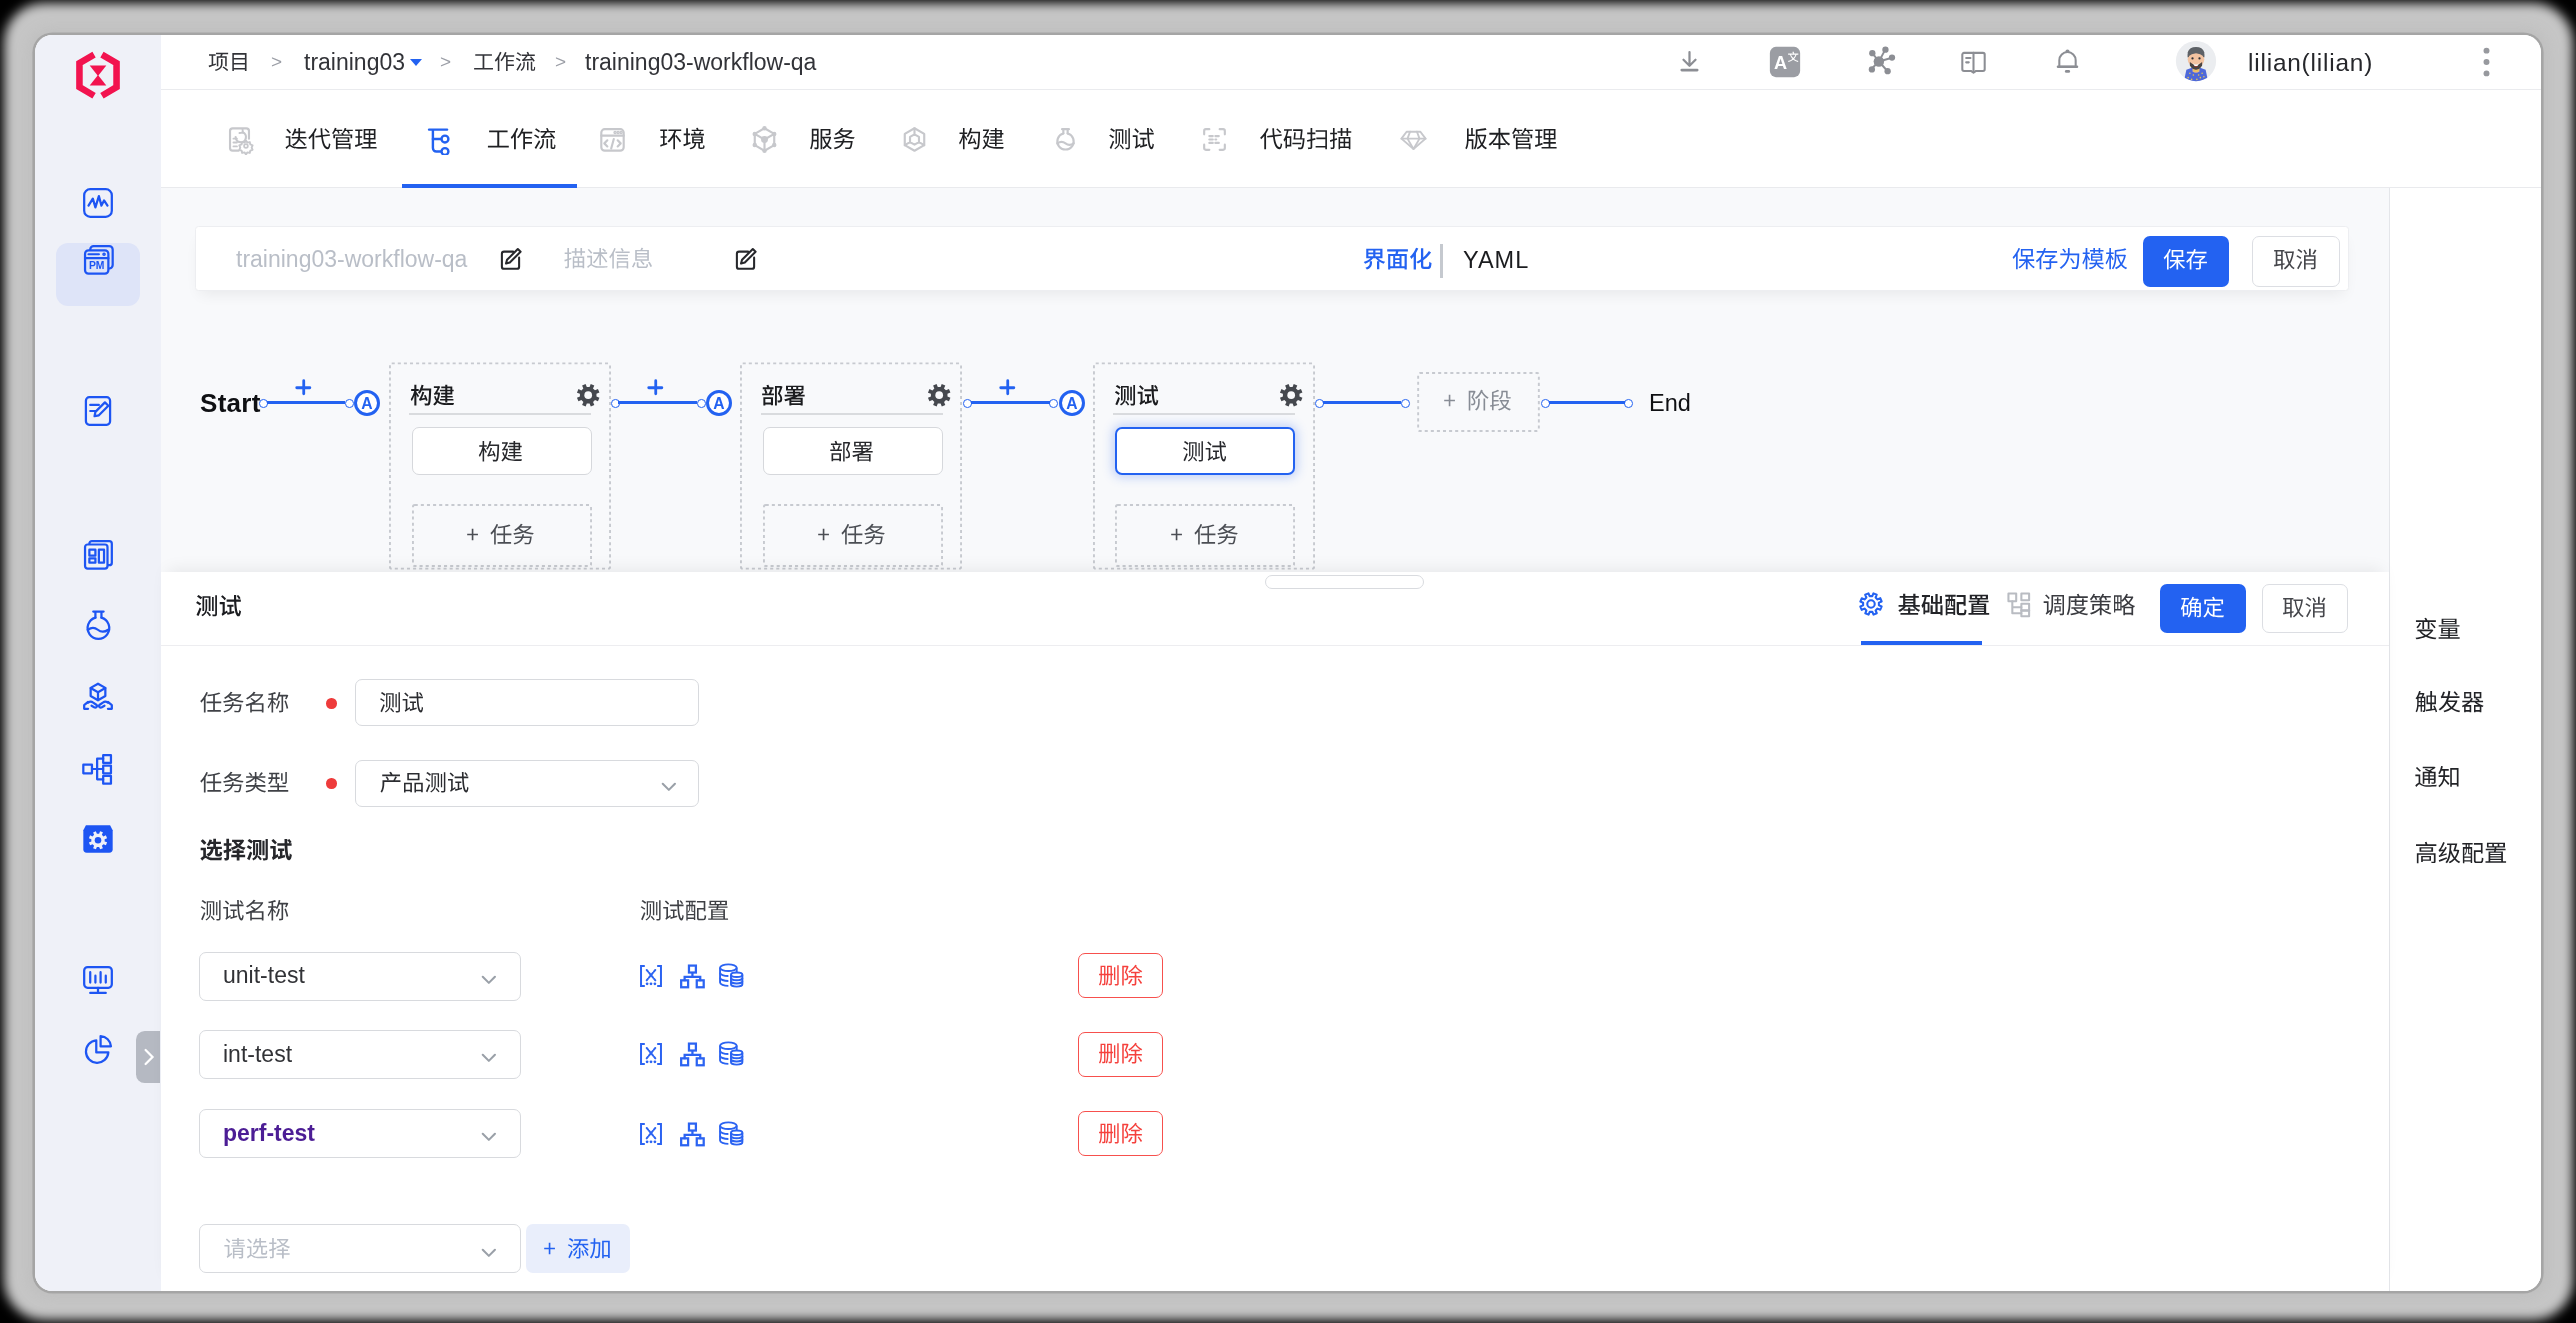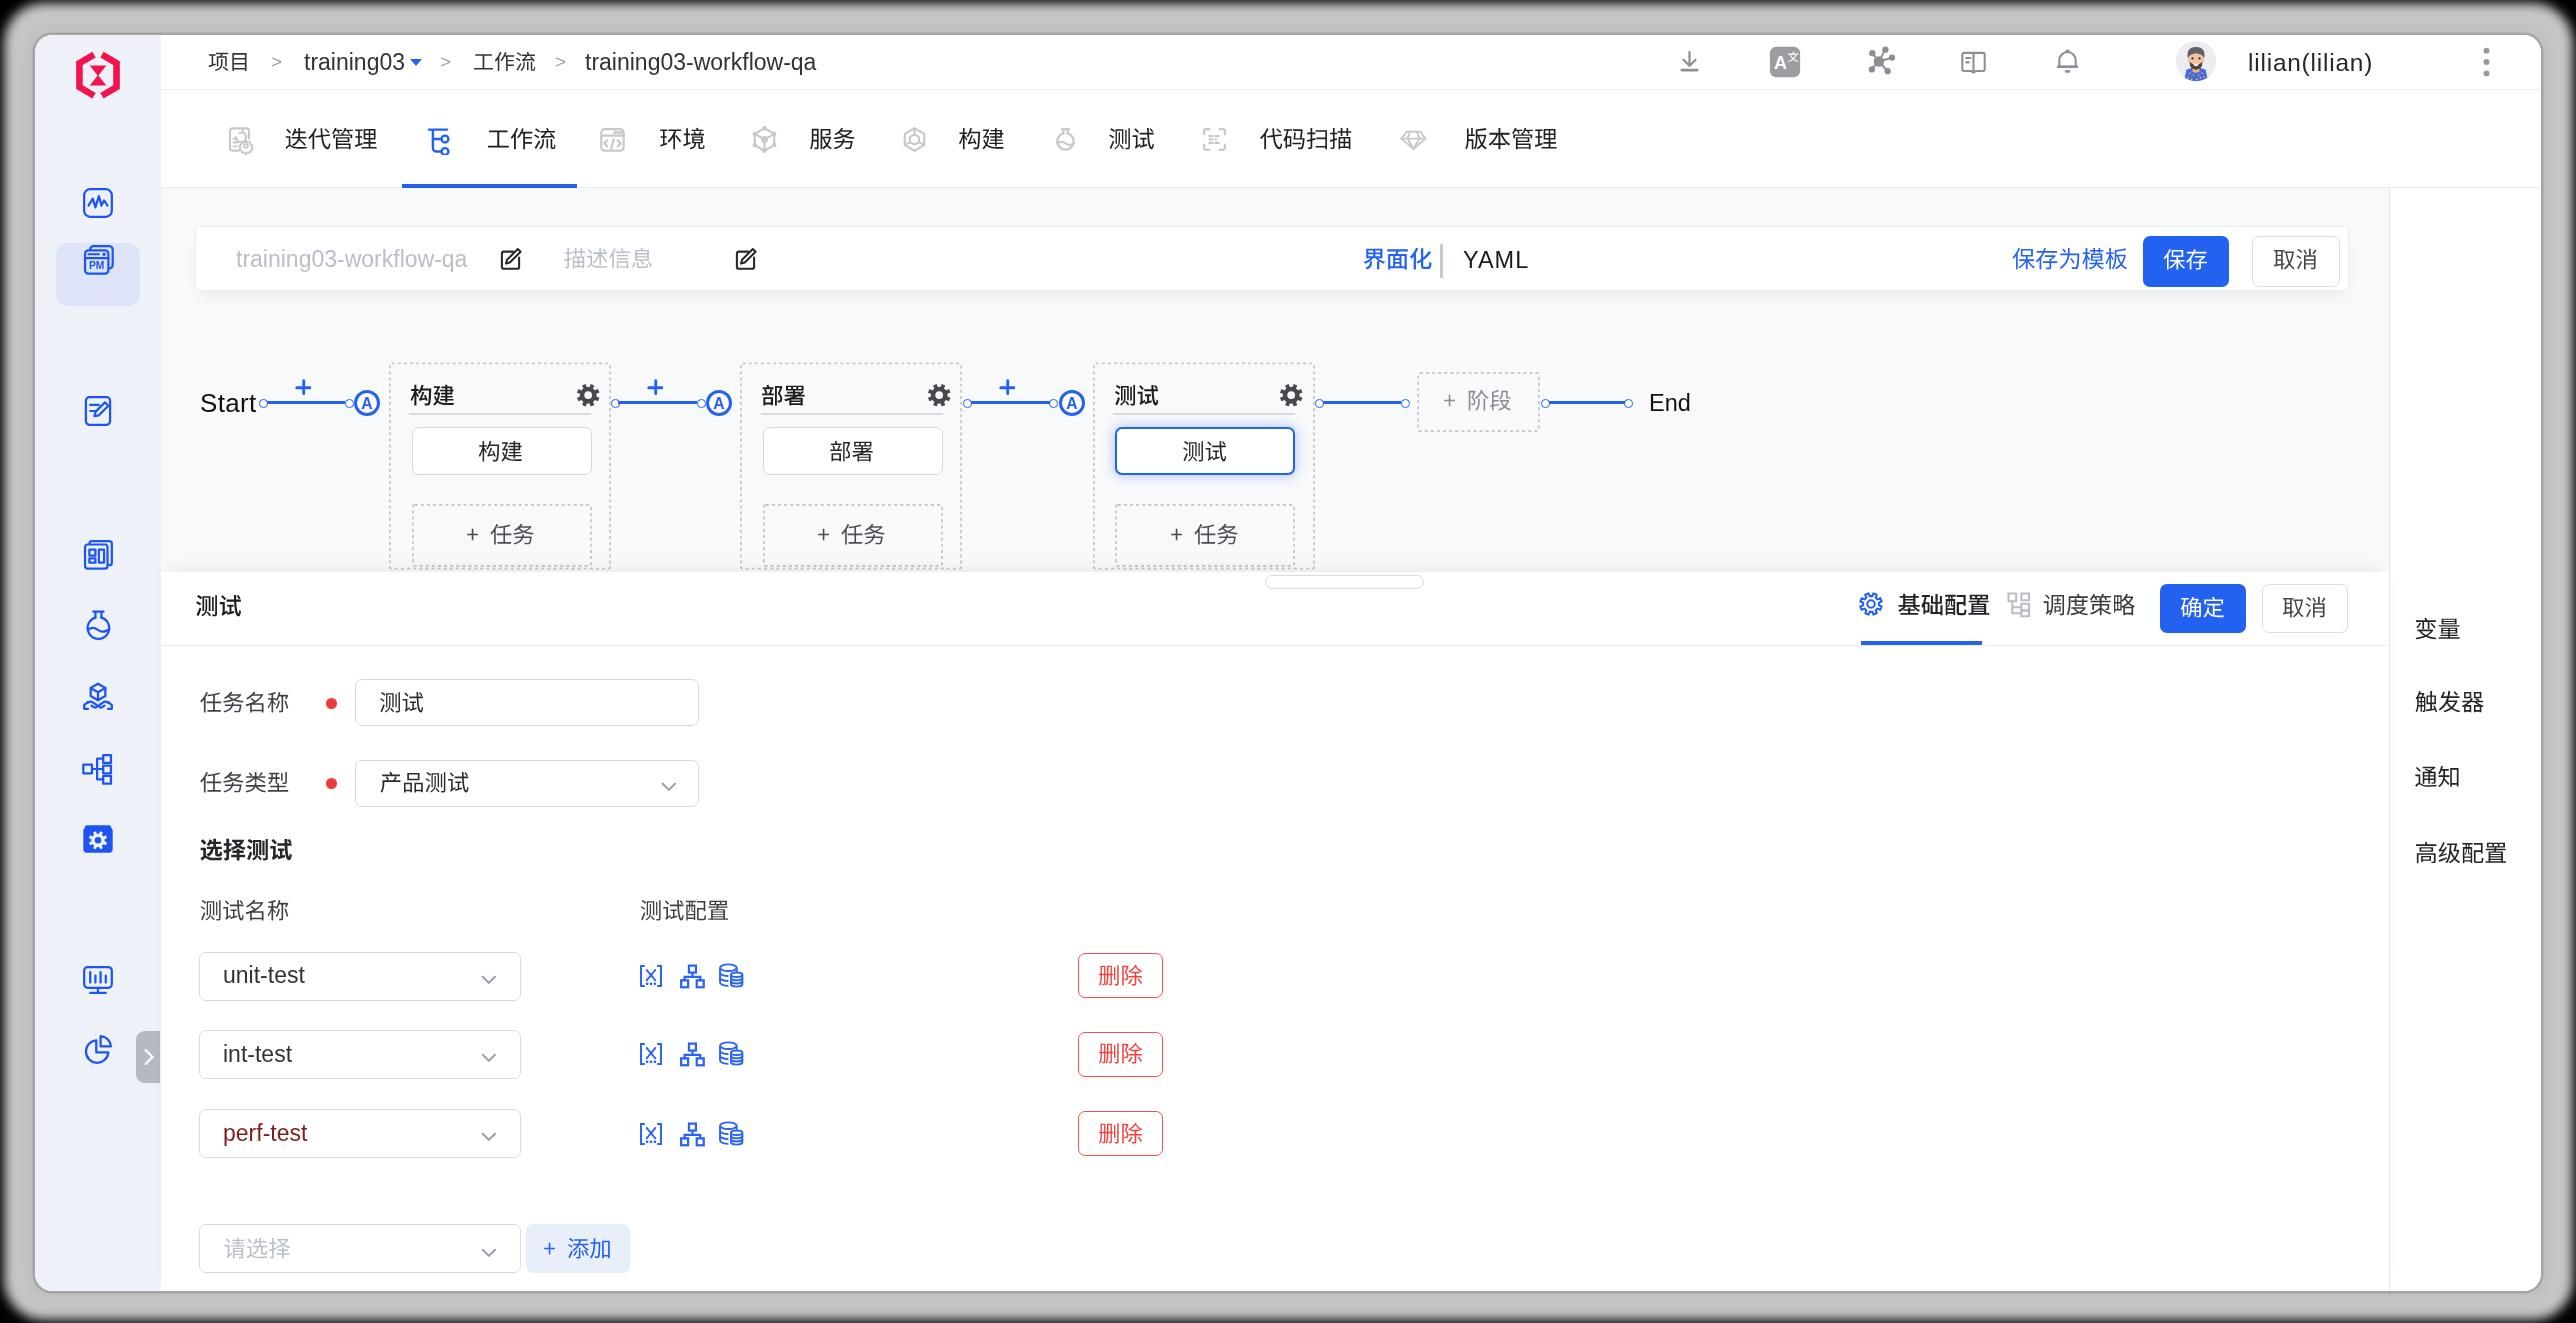--- a/index.html
+++ b/index.html
@@ -288,21 +288,21 @@
         <path fill="#2362f1" d="M12.2 -19.6H22.2V-14.6H12.2ZM10.3 -21.4V-12.8H16.1V-9.4H8.3V-7.6H15.0C13.1 -4.7 10.3 -2.0 7.5 -0.6C7.9 -0.2 8.6 0.5 8.9 1.0C11.5 -0.6 14.3 -3.3 16.1 -6.3V2.2H18.2V-6.3C20.0 -3.4 22.6 -0.5 25.1 1.0C25.4 0.5 26.0 -0.2 26.5 -0.6C23.9 -2.0 21.1 -4.7 19.4 -7.6H25.8V-9.4H18.2V-12.8H24.3V-21.4ZM7.5 -22.6C5.9 -18.5 3.3 -14.5 0.6 -11.9C1.0 -11.4 1.6 -10.4 1.8 -9.9C2.8 -10.9 3.7 -12.1 4.7 -13.4V2.1H6.6V-16.4C7.7 -18.2 8.6 -20.1 9.4 -22.0Z M43.6 -9.4V-7.2H36.0V-5.3H43.6V-0.3C43.6 0.1 43.5 0.2 43.0 0.2C42.5 0.3 40.9 0.3 39.1 0.2C39.4 0.8 39.6 1.6 39.7 2.1C42.0 2.1 43.6 2.1 44.5 1.8C45.4 1.5 45.6 0.9 45.6 -0.2V-5.3H52.8V-7.2H45.6V-8.7C47.6 -10.0 49.7 -11.7 51.1 -13.3L49.8 -14.3L49.4 -14.2H38.3V-12.3H47.5C46.4 -11.2 44.9 -10.1 43.6 -9.4ZM37.4 -22.7C37.1 -21.5 36.7 -20.3 36.2 -19.1H28.7V-17.2H35.4C33.6 -13.5 31.1 -10.0 27.8 -7.7C28.2 -7.2 28.6 -6.3 28.9 -5.8C30.0 -6.7 31.1 -7.6 32.1 -8.6V2.1H34.1V-11.1C35.5 -13.0 36.7 -15.0 37.6 -17.2H52.4V-19.1H38.4C38.8 -20.1 39.2 -21.2 39.5 -22.2Z M58.4 -21.2C59.5 -19.9 60.7 -18.2 61.2 -17.1L63.0 -18.0C62.5 -19.1 61.2 -20.7 60.1 -21.9ZM67.5 -10.0C68.8 -8.4 70.4 -6.1 71.1 -4.7L72.9 -5.6C72.2 -7.0 70.6 -9.2 69.1 -10.8ZM65.1 -22.6V-19.4C65.1 -18.4 65.1 -17.3 65.0 -16.2H56.2V-14.1H64.8C64.1 -9.3 62.0 -3.9 55.5 0.3C56.0 0.6 56.7 1.3 57.1 1.8C64.0 -2.8 66.2 -8.9 66.9 -14.1H76.2C75.8 -5.0 75.4 -1.4 74.5 -0.5C74.2 -0.2 74.0 -0.1 73.4 -0.1C72.7 -0.1 71.0 -0.1 69.2 -0.3C69.6 0.3 69.8 1.2 69.9 1.8C71.5 1.9 73.3 1.9 74.2 1.9C75.2 1.8 75.8 1.5 76.4 0.8C77.5 -0.5 77.9 -4.3 78.3 -15.1C78.3 -15.4 78.3 -16.2 78.3 -16.2H67.1C67.1 -17.3 67.1 -18.4 67.1 -19.4V-22.6Z M93.7 -11.3H103.1V-9.3H93.7ZM93.7 -14.6H103.1V-12.7H93.7ZM100.8 -22.7V-20.4H96.6V-22.7H94.7V-20.4H90.7V-18.7H94.7V-16.7H96.6V-18.7H100.8V-16.7H102.7V-18.7H106.5V-20.4H102.7V-22.7ZM91.9 -16.2V-7.8H97.4C97.3 -7.0 97.1 -6.3 97.0 -5.6H90.2V-3.8H96.4C95.3 -1.8 93.4 -0.3 89.4 0.5C89.8 0.9 90.3 1.7 90.5 2.2C95.2 1.0 97.4 -0.9 98.5 -3.8C99.8 -0.8 102.3 1.2 105.8 2.2C106.1 1.6 106.7 0.9 107.1 0.5C104.0 -0.2 101.7 -1.6 100.4 -3.8H106.5V-5.6H99.0C99.1 -6.3 99.3 -7.0 99.3 -7.8H105.1V-16.2ZM85.7 -22.7V-17.5H82.3V-15.6H85.7V-15.6C85.0 -11.9 83.4 -7.6 81.9 -5.3C82.2 -4.8 82.7 -3.9 82.9 -3.3C84.0 -4.9 84.9 -7.4 85.7 -10.0V2.1H87.7V-11.8C88.4 -10.3 89.2 -8.6 89.6 -7.7L90.9 -9.2C90.4 -10.0 88.4 -13.4 87.7 -14.4V-15.6H90.5V-17.5H87.7V-22.7Z M113.3 -22.7V-17.5H109.6V-15.6H113.2C112.3 -11.9 110.6 -7.5 108.9 -5.3C109.2 -4.8 109.7 -3.9 109.9 -3.4C111.2 -5.2 112.4 -8.2 113.3 -11.4V2.1H115.2V-12.3C115.9 -10.9 116.8 -9.2 117.2 -8.3L118.4 -9.9C117.9 -10.7 115.9 -13.8 115.2 -14.7V-15.6H118.4V-17.5H115.2V-22.7ZM131.7 -22.2C129.0 -21.0 123.8 -20.4 119.6 -20.1V-13.6C119.6 -9.3 119.3 -3.2 116.3 1.1C116.7 1.3 117.6 1.9 117.9 2.2C120.9 -2.0 121.5 -8.3 121.5 -12.9H122.3C123.1 -9.5 124.3 -6.4 125.9 -3.9C124.2 -1.9 122.1 -0.4 119.9 0.5C120.3 0.9 120.9 1.7 121.1 2.2C123.4 1.1 125.4 -0.3 127.1 -2.2C128.6 -0.3 130.5 1.2 132.7 2.2C133.0 1.7 133.7 0.9 134.1 0.5C131.8 -0.4 130.0 -1.9 128.4 -3.8C130.4 -6.5 131.8 -10.0 132.6 -14.4L131.3 -14.8L131.0 -14.7H121.5V-18.5C125.6 -18.8 130.2 -19.4 133.1 -20.5ZM130.3 -12.9C129.7 -10.0 128.6 -7.6 127.2 -5.5C125.8 -7.6 124.8 -10.2 124.1 -12.9Z"></path>
       </svg></div>
 <div class="ab" style="left:2108px;top:201px;width:86px;height:51px;background:#2362f1;border-radius:7px"></div>
 <div class="ab" style="left:2128px;top:213px;width:45px;height:23.5px"><svg width="45" height="23.5" viewBox="0 -22.9 52.0 27.3">
         <path fill="#fff" d="M11.8 -18.9H21.4V-14.1H11.8ZM9.9 -20.6V-12.3H15.5V-9.1H8.0V-7.3H14.4C12.6 -4.5 9.9 -1.9 7.2 -0.6C7.6 -0.2 8.2 0.5 8.6 0.9C11.1 -0.5 13.7 -3.1 15.5 -6.0V2.1H17.5V-6.1C19.2 -3.2 21.7 -0.5 24.1 1.0C24.5 0.5 25.1 -0.2 25.5 -0.6C23.0 -1.9 20.3 -4.5 18.7 -7.3H24.8V-9.1H17.5V-12.3H23.4V-20.6ZM7.2 -21.8C5.7 -17.8 3.2 -14.0 0.6 -11.5C0.9 -11.0 1.5 -10.0 1.7 -9.5C2.7 -10.5 3.6 -11.6 4.5 -12.9V2.0H6.4V-15.8C7.4 -17.5 8.3 -19.3 9.0 -21.2Z M41.9 -9.1V-6.9H34.7V-5.1H41.9V-0.3C41.9 0.1 41.9 0.2 41.4 0.2C40.9 0.3 39.4 0.3 37.6 0.2C37.9 0.8 38.2 1.5 38.2 2.1C40.5 2.1 41.9 2.1 42.8 1.8C43.7 1.5 43.9 0.9 43.9 -0.2V-5.1H50.9V-6.9H43.9V-8.4C45.8 -9.6 47.8 -11.2 49.2 -12.8L48.0 -13.8L47.6 -13.6H36.9V-11.9H45.8C44.7 -10.8 43.2 -9.8 41.9 -9.1ZM36.0 -21.8C35.7 -20.7 35.3 -19.6 34.9 -18.4H27.6V-16.6H34.1C32.4 -13.0 30.0 -9.6 26.8 -7.4C27.1 -6.9 27.6 -6.1 27.8 -5.6C28.9 -6.4 30.0 -7.3 30.9 -8.3V2.0H32.9V-10.7C34.2 -12.5 35.3 -14.5 36.2 -16.6H50.4V-18.4H37.0C37.4 -19.4 37.7 -20.4 38.0 -21.3Z"></path>
       </svg></div>
 <div class="ab" style="left:2217px;top:201px;width:88px;height:51px;background:#fff;border:1.7px solid #dcdee3;border-radius:7px"></div>
 <div class="ab" style="left:2238px;top:213px;width:45px;height:23.5px"><svg width="45" height="23.5" viewBox="0 -22.9 52.0 27.3">
         <path fill="#45464b" d="M22.1 -17.1C21.5 -13.2 20.4 -9.9 19.0 -7.0C17.7 -9.9 16.8 -13.3 16.2 -17.1ZM13.2 -18.9V-17.1H14.5C15.2 -12.5 16.2 -8.4 17.9 -5.1C16.3 -2.6 14.5 -0.7 12.5 0.6C12.9 1.0 13.4 1.6 13.7 2.1C15.7 0.8 17.4 -1.0 18.9 -3.2C20.2 -1.1 21.8 0.6 23.8 1.9C24.1 1.4 24.7 0.7 25.1 0.4C23.0 -0.9 21.3 -2.7 20.0 -5.0C22.0 -8.6 23.5 -13.1 24.2 -18.7L23.0 -19.0L22.6 -18.9ZM1.0 -3.4 1.4 -1.5 9.3 -2.9V2.0H11.2V-3.2L13.5 -3.6L13.4 -5.3L11.2 -4.9V-18.8H13.1V-20.6H1.2V-18.8H3.0V-3.7ZM4.9 -18.8H9.3V-15.2H4.9ZM4.9 -13.5H9.3V-9.8H4.9ZM4.9 -8.0H9.3V-4.6L4.9 -4.0Z M48.4 -21.1C47.8 -19.6 46.6 -17.5 45.7 -16.2L47.3 -15.5C48.3 -16.7 49.4 -18.6 50.3 -20.4ZM35.1 -20.2C36.2 -18.7 37.3 -16.7 37.8 -15.3L39.5 -16.2C39.1 -17.5 37.9 -19.5 36.8 -21.0ZM28.2 -20.2C29.8 -19.4 31.8 -18.0 32.7 -17.1L33.9 -18.6C32.9 -19.5 31.0 -20.8 29.4 -21.6ZM27.0 -13.3C28.6 -12.4 30.6 -11.1 31.6 -10.1L32.8 -11.7C31.8 -12.6 29.7 -13.9 28.1 -14.6ZM27.8 0.5 29.5 1.8C30.9 -0.7 32.5 -3.9 33.7 -6.7L32.2 -7.9C30.9 -4.9 29.1 -1.5 27.8 0.5ZM37.8 -8.1H47.4V-5.3H37.8ZM37.8 -9.8V-12.6H47.4V-9.8ZM41.7 -21.9V-14.4H35.9V2.1H37.8V-3.6H47.4V-0.4C47.4 -0.0 47.2 0.1 46.9 0.1C46.4 0.1 45.1 0.1 43.6 0.1C43.8 0.6 44.1 1.4 44.2 1.9C46.2 1.9 47.5 1.9 48.3 1.6C49.0 1.3 49.3 0.7 49.3 -0.4V-14.4H43.7V-21.9Z"></path>
       </svg></div>
-<div class="ab" style="left:165px;top:350px;height:37px;line-height:37px;font-size:26px;color:#0f1013;font-weight:400;letter-spacing:0.3px;white-space:nowrap">Start</div>
+<div class="ab" style="left:165px;top:350px;height:37px;line-height:37px;font-size:26px;color:#0f1013;font-weight:700;letter-spacing:0.3px;white-space:nowrap">Start</div>
 <div class="ab" style="left:1614px;top:351px;height:34px;line-height:34px;font-size:23.5px;color:#0f1013;font-weight:400;white-space:nowrap">End</div>
 <div class="dot" style="left:224px;top:364px"></div>
 <div class="dot" style="left:310px;top:364px"></div>
 <div class="dot" style="left:576px;top:364px"></div>
 <div class="dot" style="left:662px;top:364px"></div>
 <div class="dot" style="left:928px;top:364px"></div>
 <div class="dot" style="left:1014px;top:364px"></div>
 <div class="dot" style="left:1280px;top:364px"></div>
 <div class="dot" style="left:1366px;top:364px"></div>
 <div class="dot" style="left:1506px;top:364px"></div>
@@ -524,21 +524,21 @@
 <path d="M3.5 12.2 c0 2.1 4.3 3.8 9.5 3.8 M3.5 17.9 c0 2.1 4.3 3.8 9.5 3.8"></path>
 <ellipse cx="22.5" cy="14.5" rx="6.5" ry="2.6"></ellipse>
         <path d="M16 14.5 v11 c0 1.4 2.9 2.6 6.5 2.6 s6.5 -1.2 6.5 -2.6 v-11"></path>
 <path d="M16 18.2 c0 1.4 2.9 2.6 6.5 2.6 s6.5 -1.2 6.5 -2.6 M16 21.9 c0 1.4 2.9 2.6 6.5 2.6 s6.5 -1.2 6.5 -2.6"></path>
       </svg></div>
 <div class="ab" style="left:1043px;top:997px;width:85px;height:45px;background:#fff;border:1.7px solid #f7504d;border-radius:7px"></div>
 <div class="ab" style="left:1063px;top:1007px;width:45px;height:23.5px"><svg width="45" height="23.5" viewBox="0 -22.9 52.0 27.3">
         <path fill="#f5413d" d="M18.4 -19.0V-4.3H20.0V-19.0ZM22.2 -21.4V-0.1C22.2 0.3 22.1 0.4 21.7 0.4C21.4 0.4 20.3 0.4 19.1 0.3C19.3 0.8 19.6 1.6 19.6 2.1C21.3 2.1 22.4 2.0 23.0 1.7C23.7 1.5 23.9 0.9 23.9 -0.1V-21.4ZM1.1 -11.7V-9.9H2.8V-8.6C2.8 -5.4 2.7 -1.5 1.0 1.1C1.4 1.3 2.1 1.8 2.4 2.1C4.2 -0.7 4.4 -5.2 4.4 -8.6V-9.9H6.9V-0.3C6.9 -0.0 6.8 0.1 6.5 0.1C6.2 0.1 5.4 0.1 4.4 0.1C4.7 0.5 4.9 1.3 4.9 1.8C6.3 1.8 7.2 1.7 7.7 1.4C8.3 1.1 8.5 0.6 8.5 -0.3V-9.9H10.3V-9.7C10.3 -6.3 10.2 -1.8 8.8 1.2C9.2 1.4 9.9 1.8 10.2 2.1C11.8 -1.1 12.0 -6.1 12.0 -9.8V-9.9H14.4V-0.3C14.4 0.0 14.3 0.1 14.0 0.1C13.7 0.1 12.9 0.1 12.0 0.1C12.2 0.5 12.4 1.3 12.5 1.8C13.9 1.8 14.7 1.7 15.3 1.5C15.8 1.1 16.0 0.6 16.0 -0.3V-9.9H17.4V-11.7H16.0V-21.0H10.3V-11.7H8.5V-21.0H2.8V-11.7ZM4.4 -19.3H6.9V-11.7H4.4ZM12.0 -19.3H14.4V-11.7H12.0Z M38.3 -5.7C37.4 -3.9 36.1 -1.9 34.7 -0.6C35.2 -0.3 35.9 0.2 36.2 0.5C37.6 -0.9 39.1 -3.2 40.1 -5.3ZM45.9 -5.2C47.2 -3.5 48.9 -1.2 49.6 0.3L51.1 -0.7C50.4 -2.1 48.8 -4.3 47.3 -6.0ZM28.0 -20.8V2.0H29.8V-19.0H33.1C32.5 -17.3 31.7 -15.0 30.9 -13.1C32.9 -11.1 33.4 -9.3 33.4 -7.9C33.4 -7.0 33.3 -6.3 32.8 -6.1C32.6 -5.9 32.3 -5.8 32.0 -5.8C31.5 -5.8 31.0 -5.8 30.3 -5.8C30.6 -5.3 30.8 -4.6 30.8 -4.1C31.4 -4.1 32.1 -4.1 32.7 -4.1C33.2 -4.2 33.7 -4.4 34.1 -4.7C34.8 -5.2 35.2 -6.3 35.2 -7.7C35.1 -9.3 34.7 -11.2 32.7 -13.3C33.6 -15.4 34.6 -18.0 35.4 -20.1L34.2 -20.9L33.9 -20.8ZM35.6 -9.0V-7.2H42.5V-0.2C42.5 0.2 42.4 0.3 42.0 0.3C41.6 0.3 40.3 0.3 38.9 0.3C39.2 0.8 39.4 1.5 39.5 2.1C41.4 2.1 42.6 2.0 43.4 1.7C44.1 1.4 44.4 0.9 44.4 -0.2V-7.2H50.8V-9.0H44.4V-12.1H48.4V-13.9H38.1V-12.1H42.5V-9.0ZM43.2 -22.0C41.5 -18.9 38.2 -15.9 34.9 -14.2C35.4 -13.8 36.0 -13.2 36.2 -12.8C38.8 -14.3 41.3 -16.5 43.3 -19.0C45.5 -16.2 47.7 -14.5 50.0 -13.0C50.3 -13.6 50.9 -14.2 51.3 -14.6C48.9 -15.9 46.5 -17.6 44.3 -20.4L44.8 -21.4Z"></path>
       </svg></div>
 <div class="ab" style="left:164px;top:1074px;width:322px;height:49px;background:#fff;border:1.7px solid #d8dade;border-radius:7px"></div>
-<div class="ab" style="left:188px;top:1082px;height:33px;line-height:33px;font-size:23px;color:#7f1d1d;font-weight:400;white-space:nowrap">perf-test</div>
+<div class="ab" style="left:188px;top:1082px;height:33px;line-height:33px;font-size:23px;color:#4c1d95;font-weight:700;white-space:nowrap">perf-test</div>
 <div class="ab" style="left:446px;top:1094px;width:15.7px;height:10.5px"><svg width="15.7" height="10.5" fill="none" stroke="#9aa0a8" stroke-width="2.4" stroke-linecap="round" stroke-linejoin="round" viewBox="0 0 18 12">
         <path d="M2 2 l7 7 7 -7"></path>
       </svg></div>
 <div class="ab" style="left:603px;top:1086px;width:26px;height:26px"><svg width="26" height="26" viewBox="0 0 30 30" fill="none" stroke="#2b63f2" stroke-width="2.3" stroke-linecap="round">
 <path d="M7 3.5 h-3.5 v23 h3.5 M23 3.5 h3.5 v23 h-3.5"></path>
 <g stroke-dasharray="2.5 2">
           <path d="M10 8 l10 12 M20 8 l-10 12"></path>
         </g>
 <g fill="#2b63f2" stroke="none">
           <circle cx="10.5" cy="24" r="1.6"></circle>

